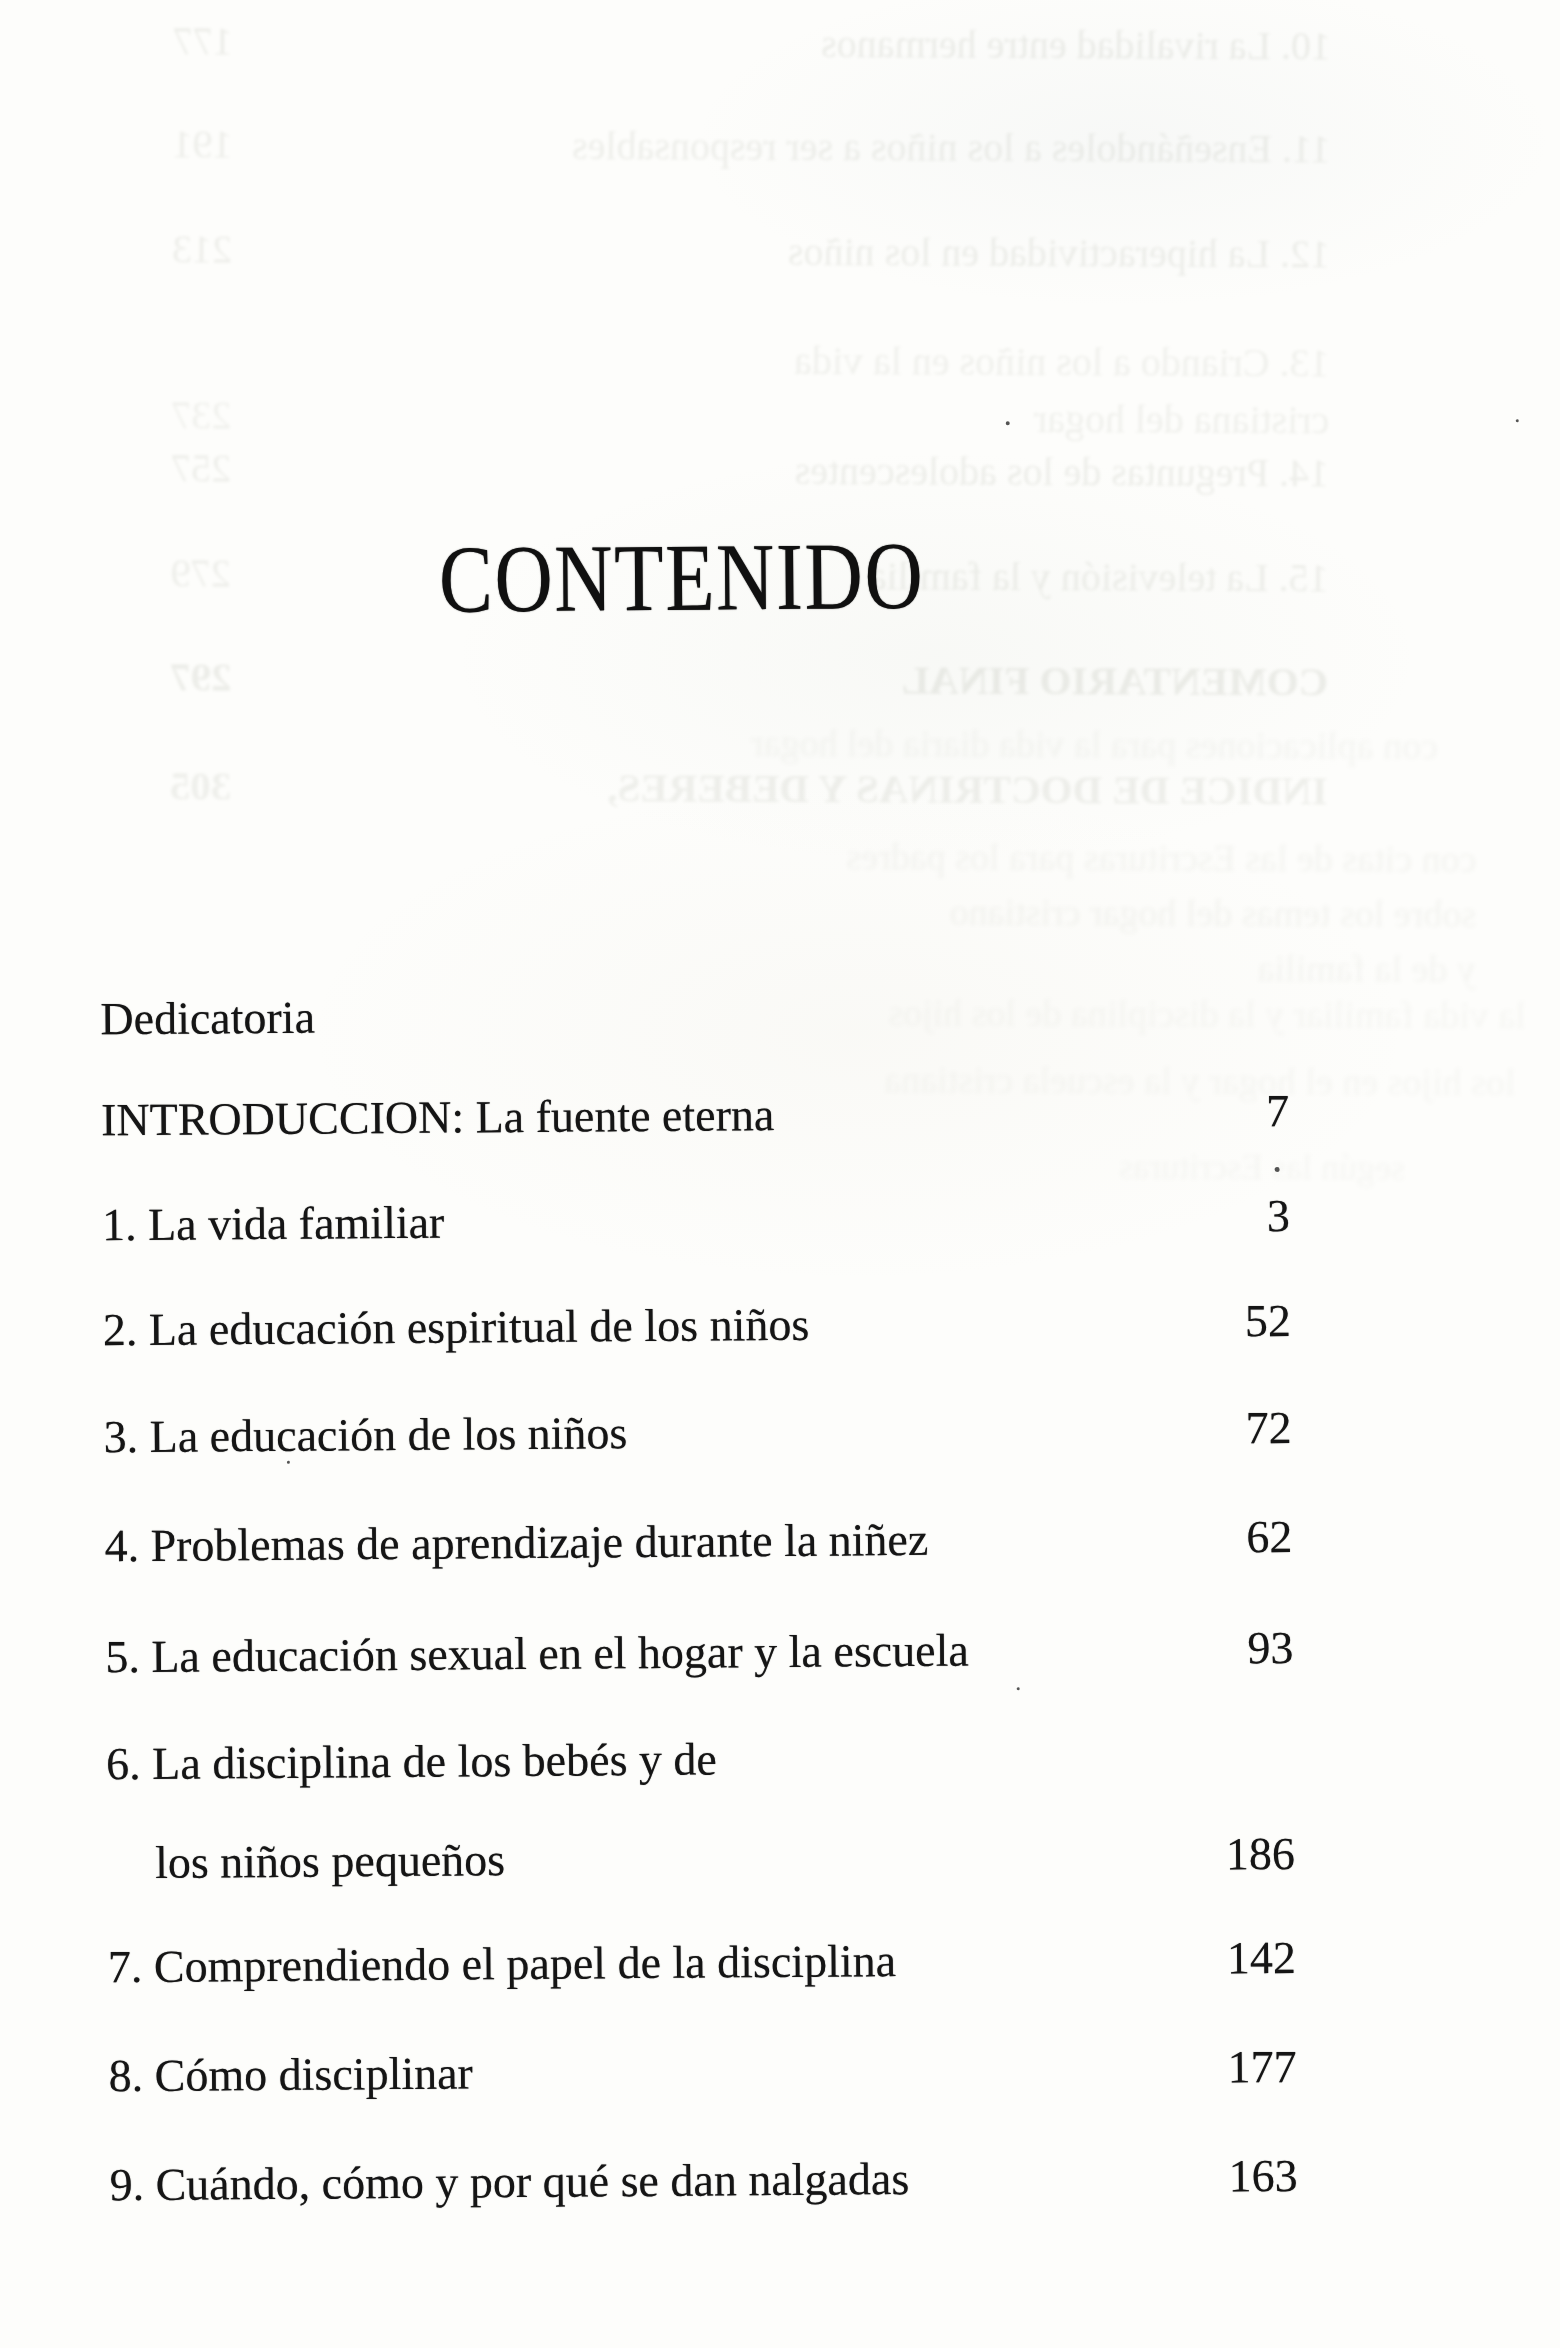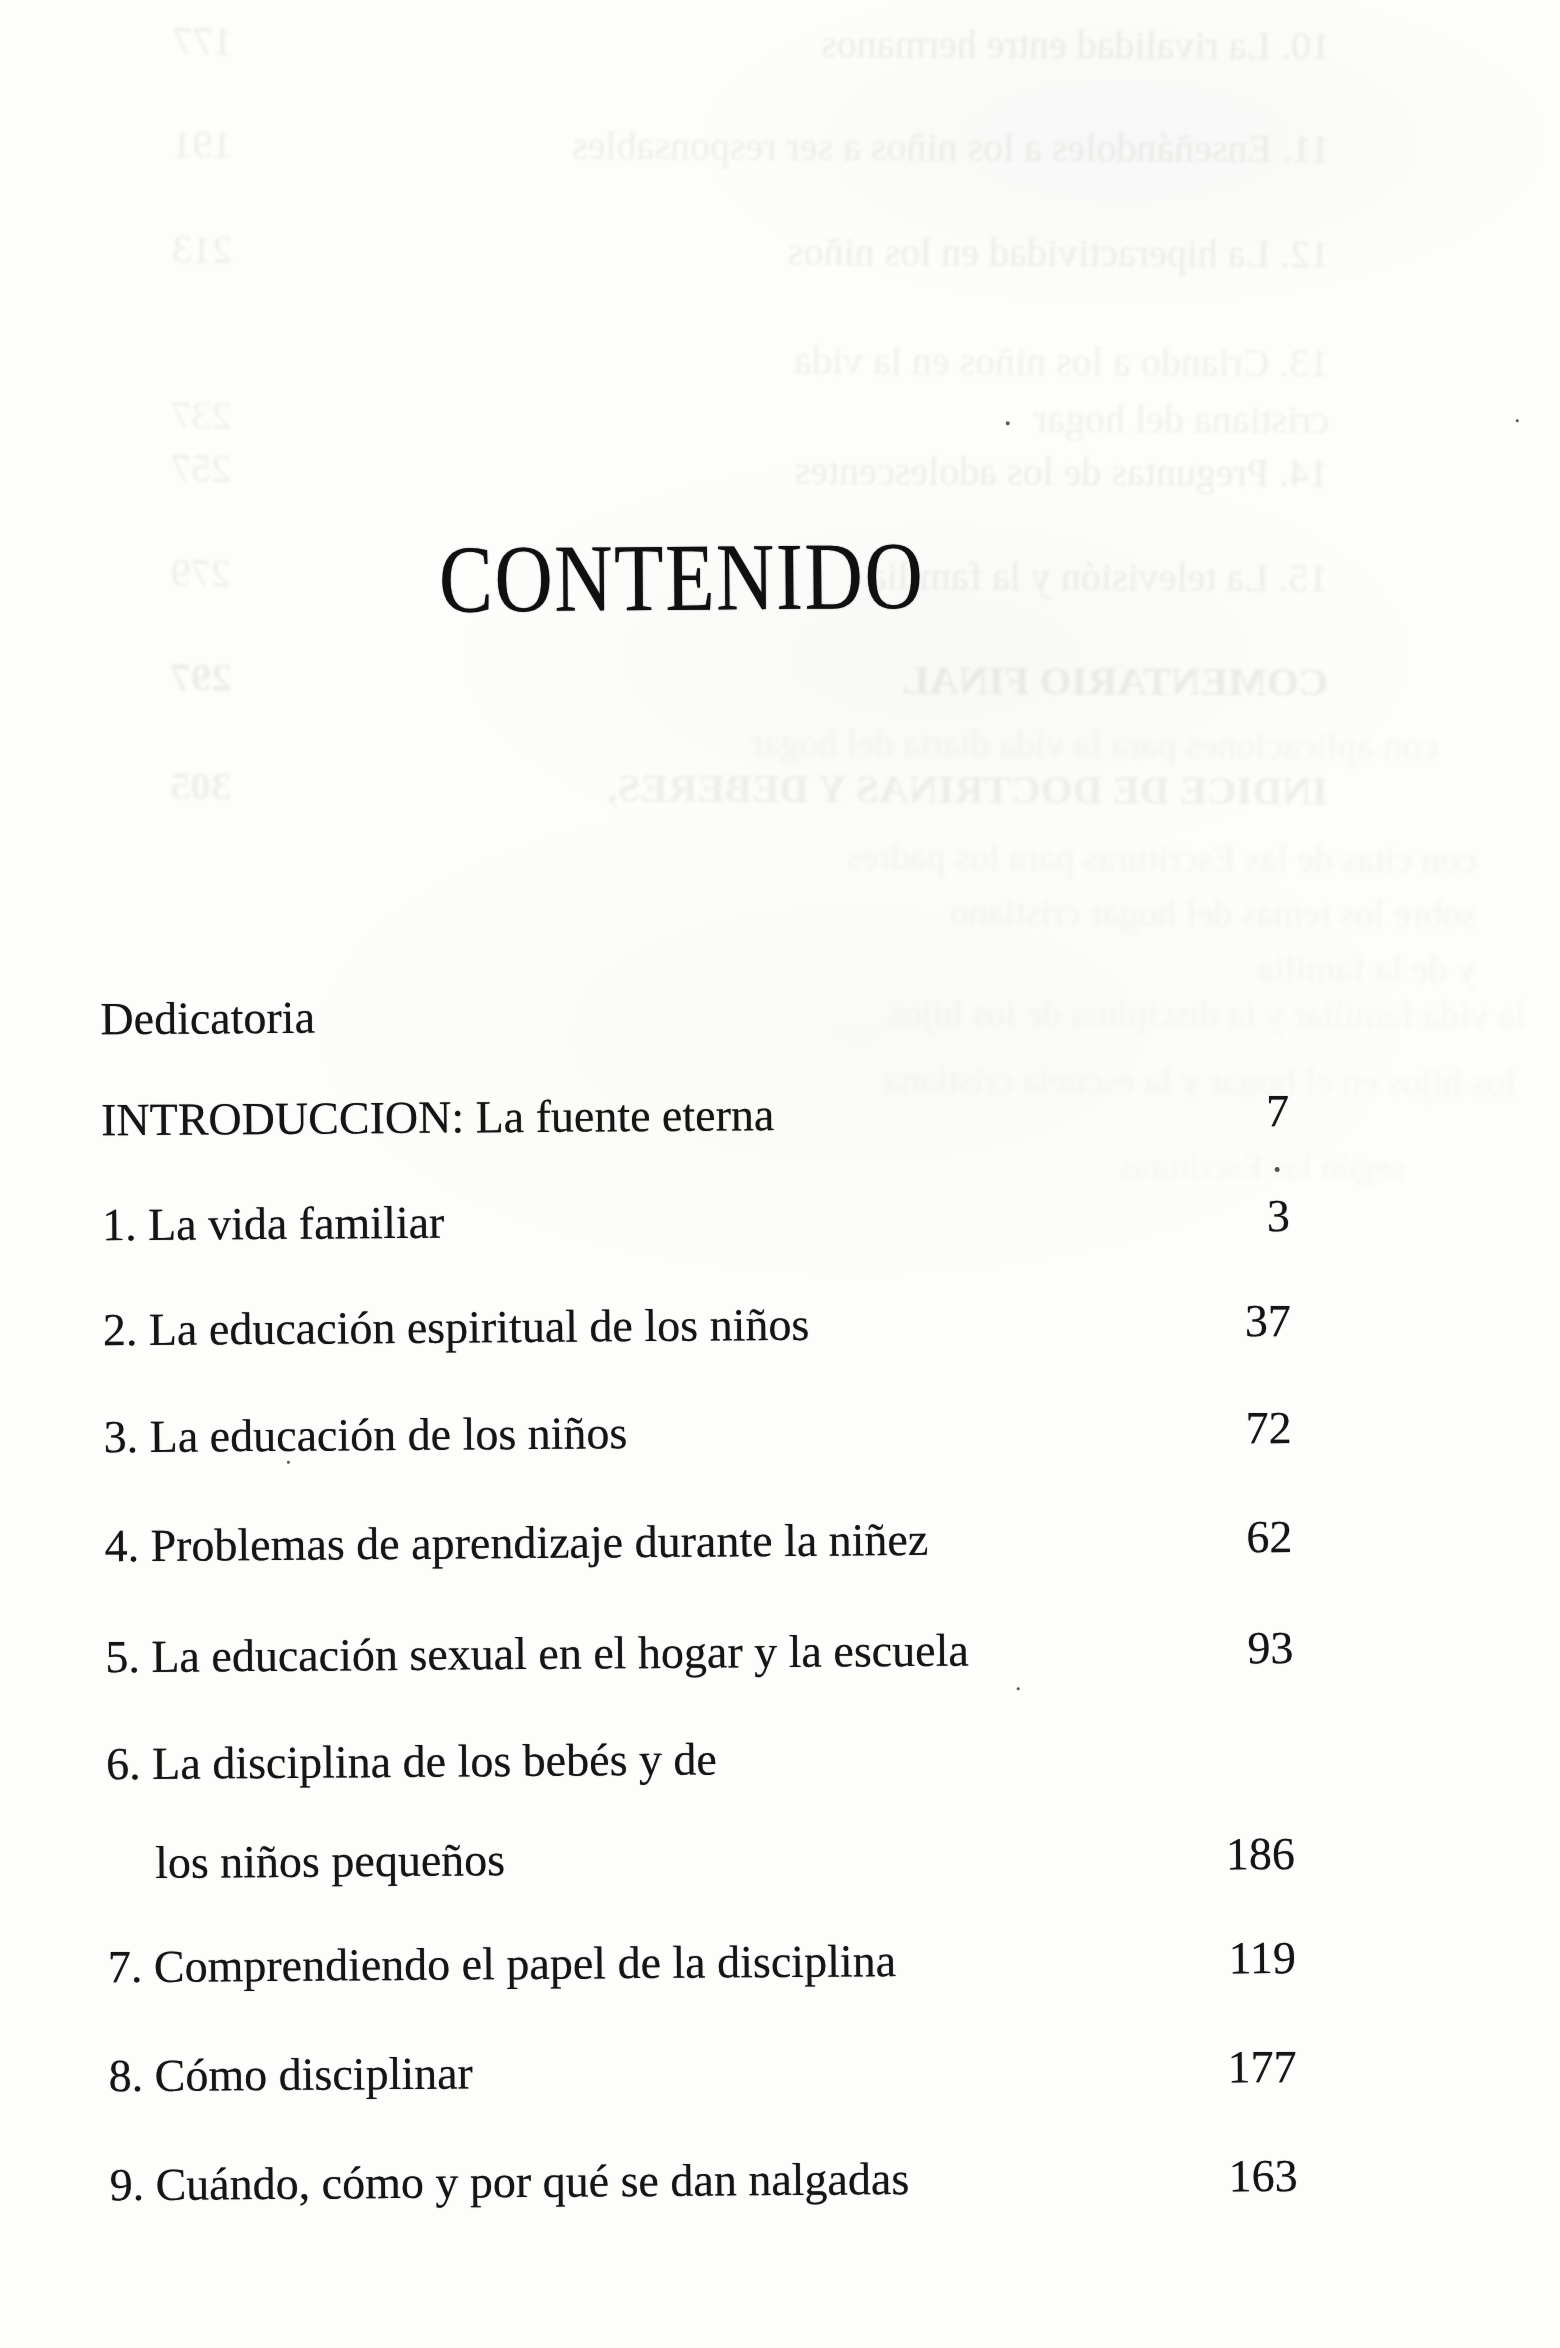--- a/index.html
+++ b/index.html
@@ -152,21 +152,21 @@
         <div class="toc-row" style="top: 1089px;">
           <span>INTRODUCCION: La fuente eterna</span>
           <span class="pg">7</span>
         </div>
         <div class="toc-row" style="top: 1194px;">
           <span>1. La vida familiar</span>
           <span class="pg">3</span>
         </div>
         <div class="toc-row" style="top: 1299px;">
           <span>2. La educación espiritual de los niños</span>
-          <span class="pg">37</span>
+          <span class="pg">52</span>
         </div>
         <div class="toc-row" style="top: 1406px;">
           <span>3. La educación de los niños</span>
           <span class="pg">72</span>
         </div>
         <div class="toc-row" style="top: 1515px;">
           <span>4. Problemas de aprendizaje durante la niñez</span>
           <span class="pg">62</span>
         </div>
         <div class="toc-row" style="top: 1626px;">
@@ -175,21 +175,21 @@
         </div>
         <div class="toc-row two-line" style="top: 1733px;">
           <div>6. La disciplina de los bebés y de</div>
           <div class="l2wrap">
             <span class="lbl2">los niños pequeños</span>
             <span class="pg">186</span>
           </div>
         </div>
         <div class="toc-row" style="top: 1936px;">
           <span>7. Comprendiendo el papel de la disciplina</span>
-          <span class="pg">119</span>
+          <span class="pg">142</span>
         </div>
         <div class="toc-row" style="top: 2045px;">
           <span>8. Cómo disciplinar</span>
           <span class="pg">177</span>
         </div>
         <div class="toc-row" style="top: 2154px;">
           <span>9. Cuándo, cómo y por qué se dan nalgadas</span>
           <span class="pg">163</span>
         </div>
       </div>

